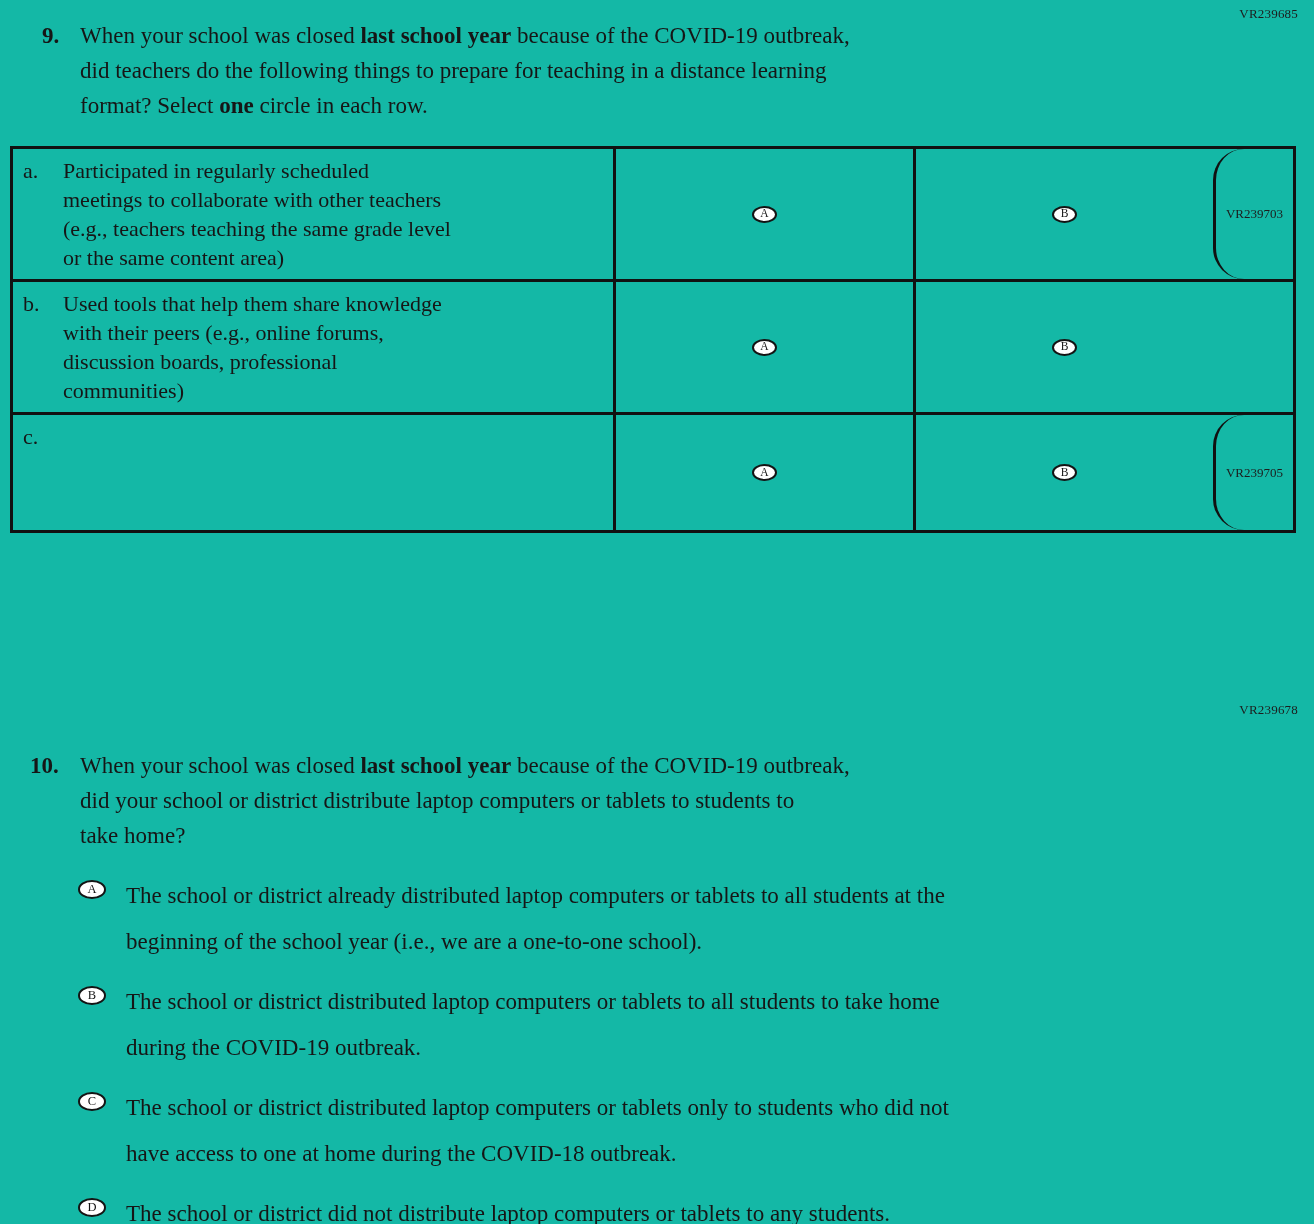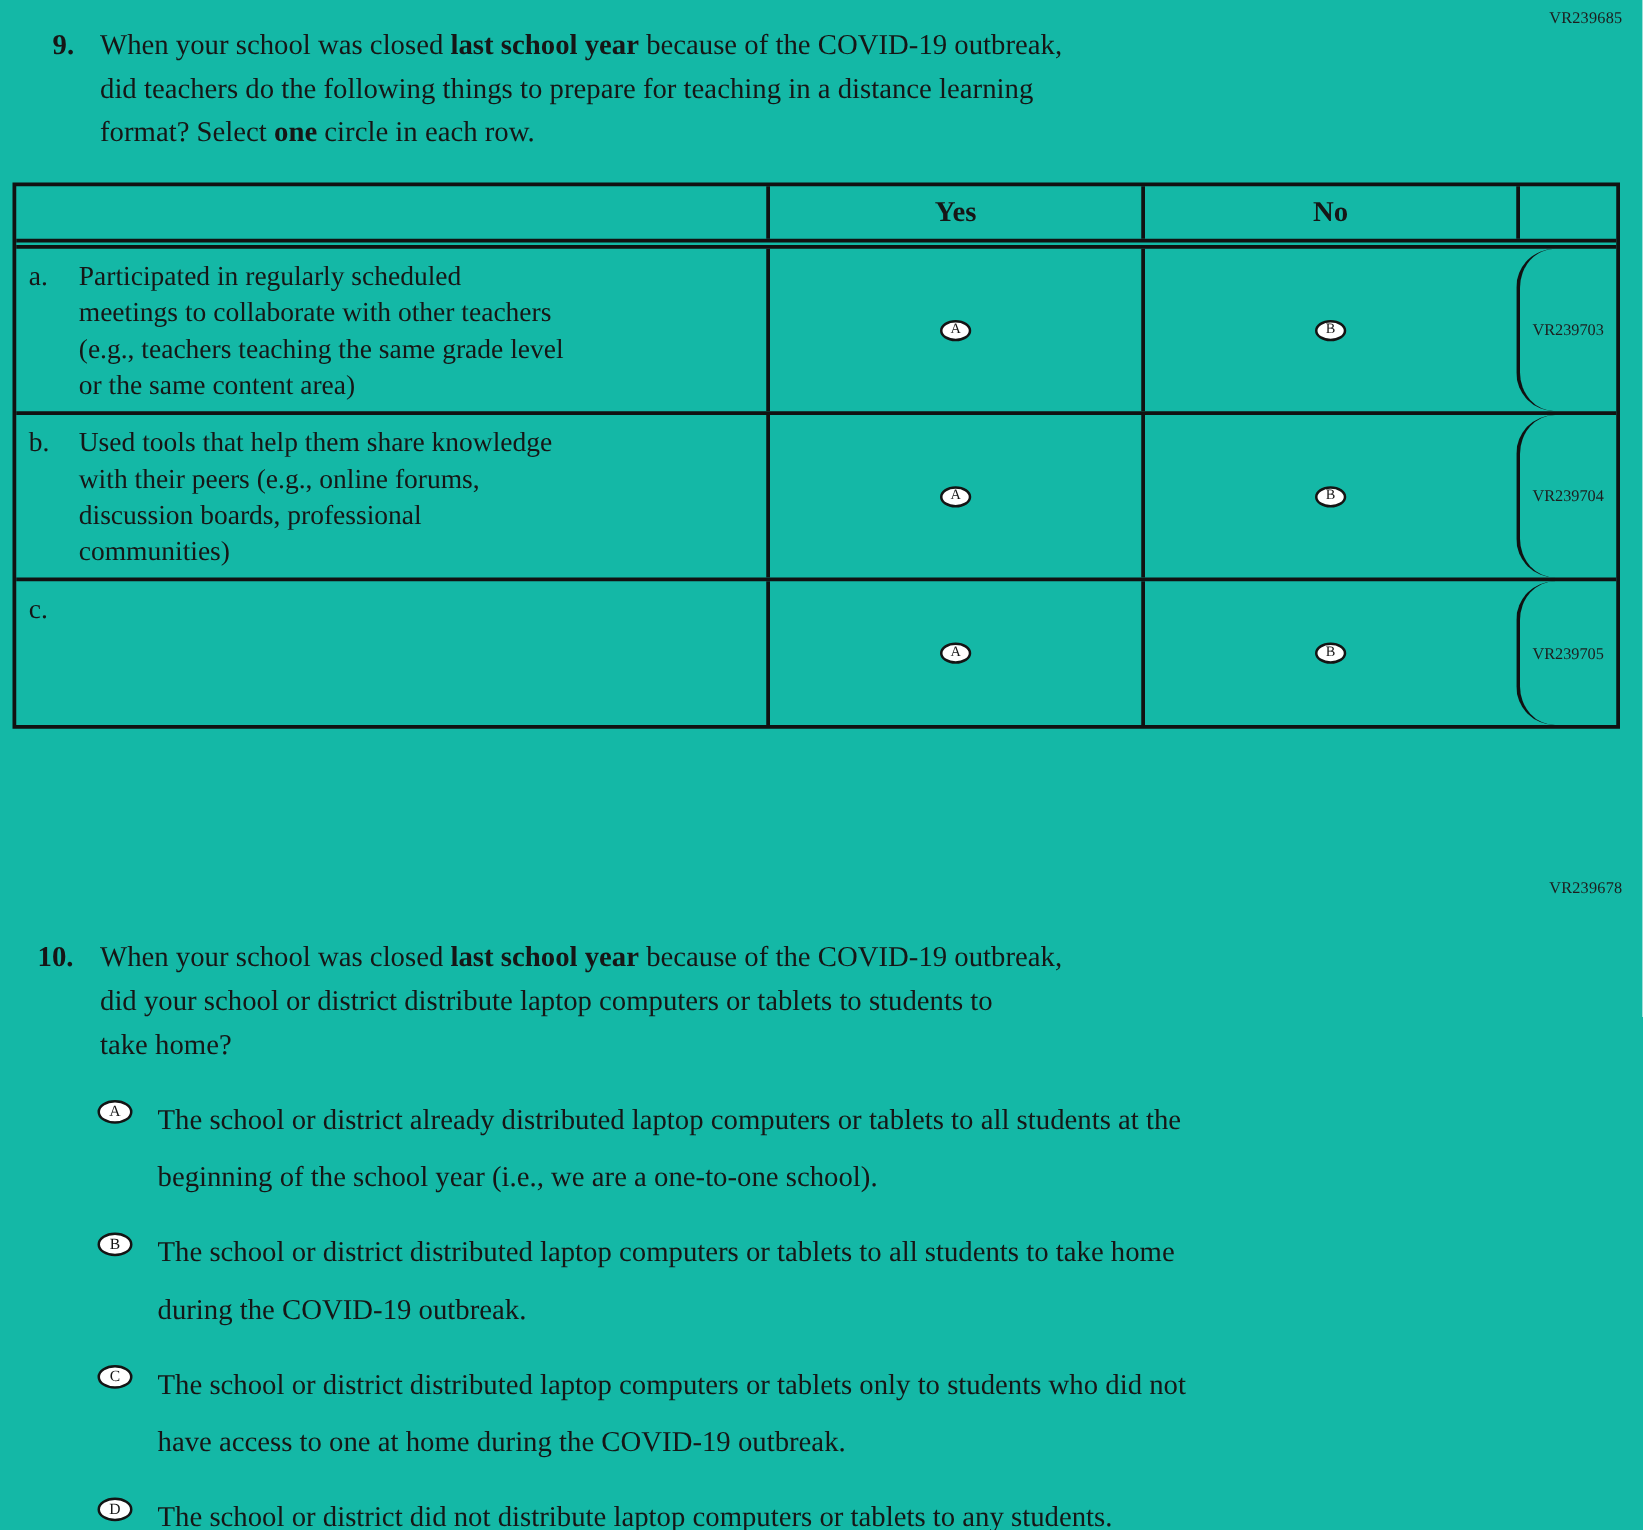--- a/index.html
+++ b/index.html
@@ -124,26 +124,20 @@
   <div class="vr-code vr-mid">VR239678</div>
 
   <div class="qblock q9">
     <div class="qnum">9.</div>
     <div class="qtext"><span>When your school was closed </span><b>last school year</b><span> because of the COVID-19 outbreak,
 did teachers do the following things to prepare for teaching in a distance learning
 format? Select </span><b>one</b><span> circle in each row.</span></div>
   </div>
 
   <div class="qtable">
-    <div class="trow thead">
-      <div class="cell c1"></div>
-      <div class="cell c2 hcell">Yes</div>
-      <div class="cell c3 hcell">No</div>
-      <div class="cell c4"></div>
-    </div>
 
     <div class="trow body-r">
       <div class="cell c1 labelcell">
         <span class="rowletter">a.</span>
         <span class="rowtext">Participated in regularly scheduled
 meetings to collaborate with other teachers
 (e.g., teachers teaching the same grade level
 or the same content area)</span>
       </div>
       <div class="cell c2 optcell">
@@ -162,21 +156,20 @@
 with their peers (e.g., online forums,
 discussion boards, professional
 communities)</span>
       </div>
       <div class="cell c2 optcell">
         <span class="clet">A</span>
       </div>
       <div class="cell c3 optcell">
         <span class="clet">B</span>
       </div>
-      <div class="cell c4 vrcell">VR239704</div>
     </div>
 
     <div class="trow body-r r-c">
       <div class="cell c1 labelcell">
         <span class="rowletter">c.</span>
       </div>
       <div class="cell c2 optcell">
         <span class="clet">A</span>
       </div>
       <div class="cell c3 optcell">
@@ -204,21 +197,21 @@
 
       <div class="option">
         <span class="clet opt-clet">B</span>
         <div class="opt-text">The school or district distributed laptop computers or tablets to all students to take home
 during the COVID-19 outbreak.</div>
       </div>
 
       <div class="option">
         <span class="clet opt-clet">C</span>
         <div class="opt-text">The school or district distributed laptop computers or tablets only to students who did not
-have access to one at home during the COVID-19 outbreak.</div>
+have access to one at home during the COVID-18 outbreak.</div>
       </div>
 
       <div class="option">
         <span class="clet opt-clet">D</span>
         <div class="opt-text">The school or district did not distribute laptop computers or tablets to any students.</div>
       </div>
 
       <div class="option opt-e">
         <span class="clet opt-clet">E</span>
         <div class="opt-text"><span>Other (Please specify):</span><span class="specify-line"></span></div>

